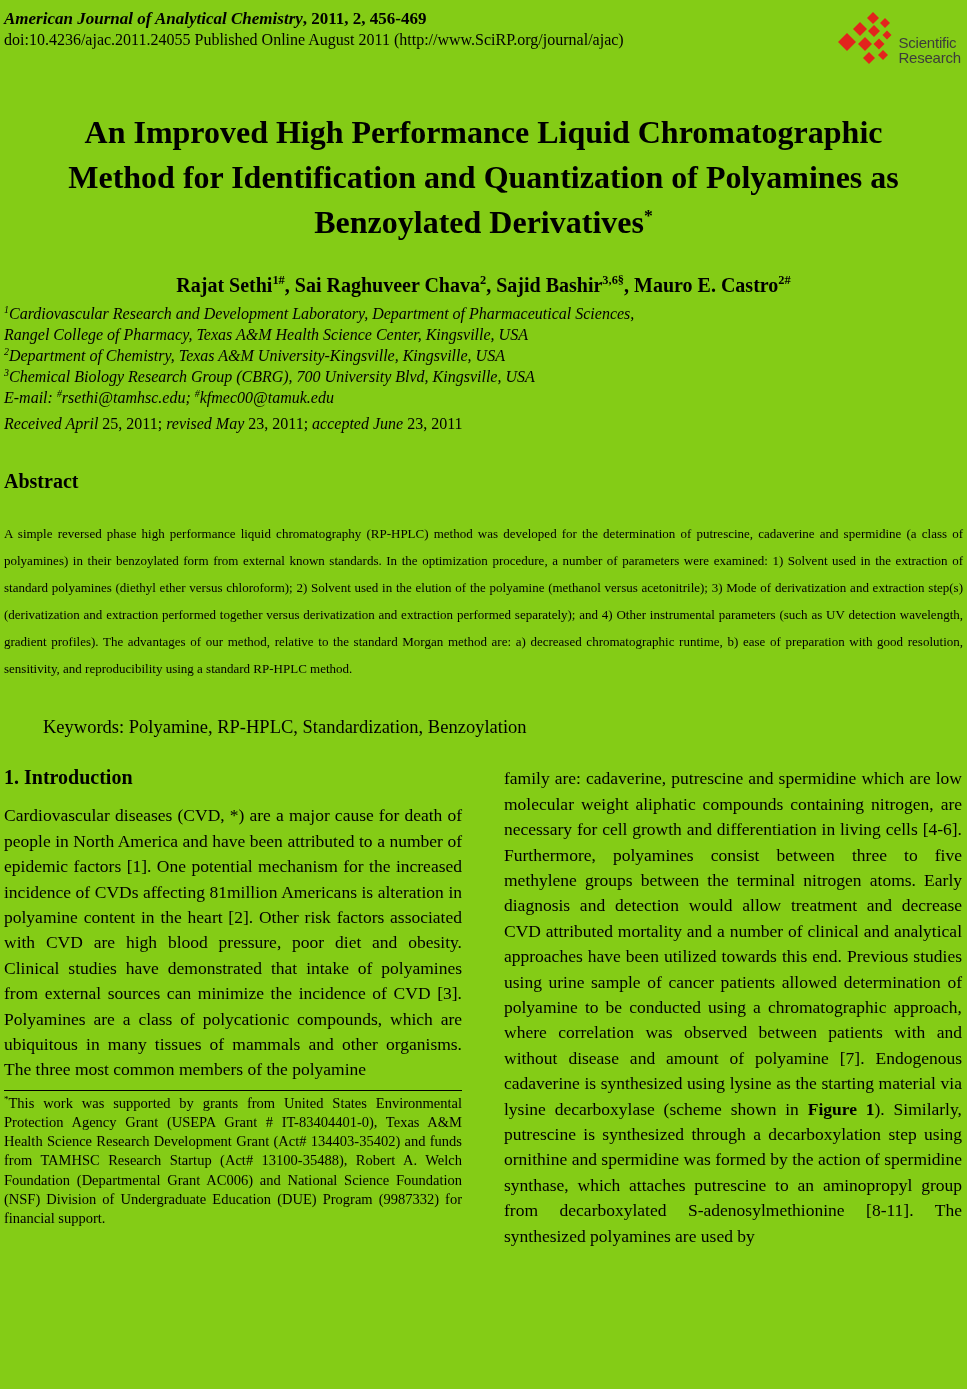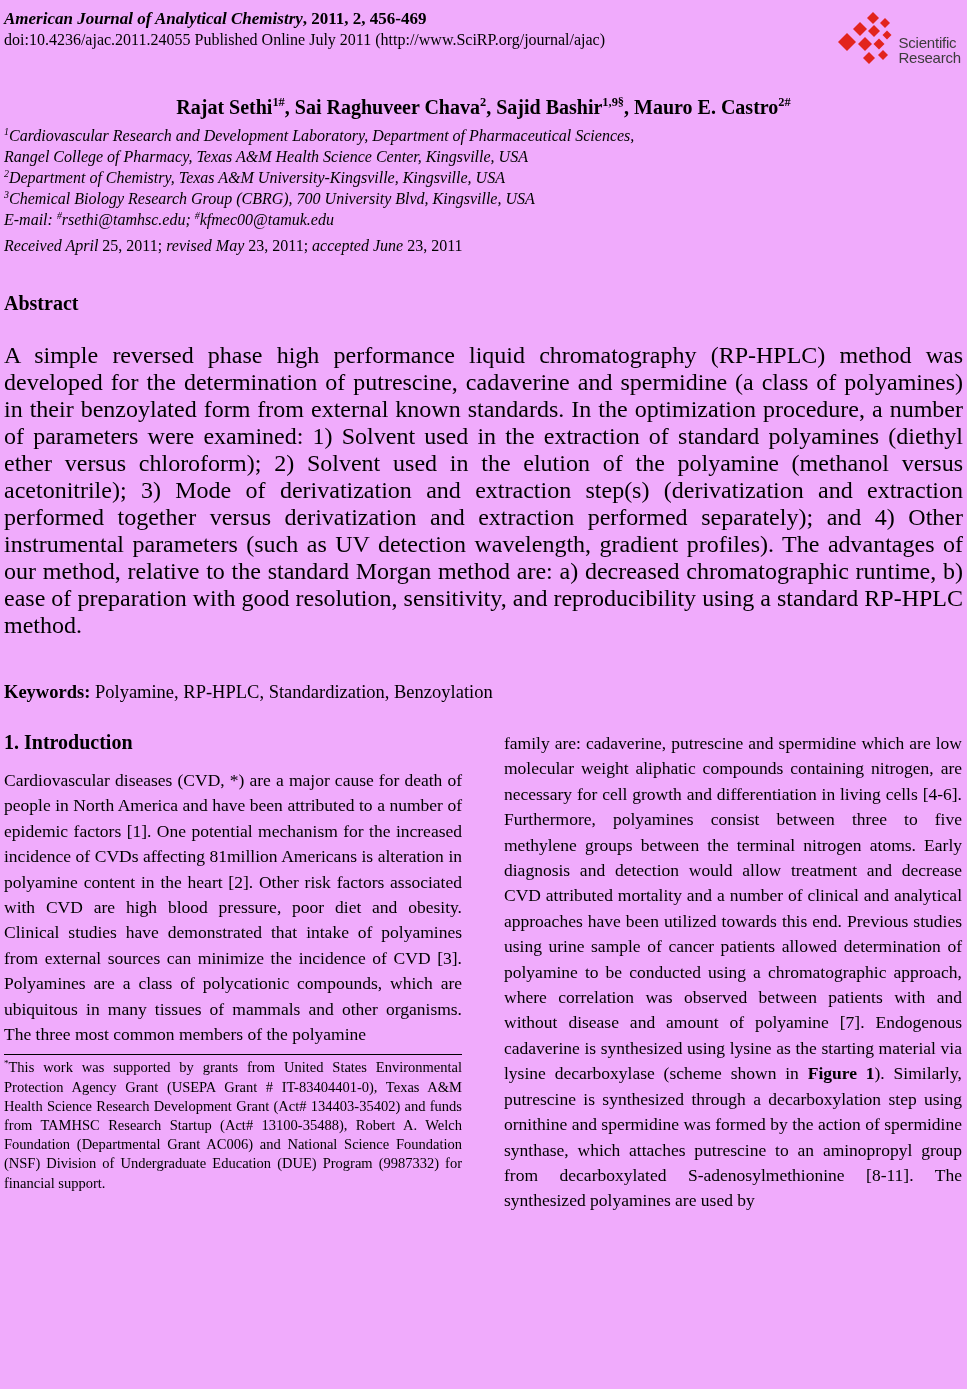--- a/index.html
+++ b/index.html
@@ -1,21 +1,21 @@
 <!DOCTYPE html>
 <html><head>
 <meta charset="utf-8">
 <style>
   html, body { margin: 0; padding: 0; background: #ffffff; }
   .page {
     position: relative;
     width: 967px;
     height: 1389px;
     margin: 0 auto;
-    background: #f0abfc;
+    background: #84cc16;
     color: #000000;
     font-family: "Liberation Serif", serif;
     box-sizing: border-box;
     padding: 8px 4px 10px 4px;
     display: flex;
     flex-direction: column;
     overflow: hidden;
   }
   
   .header { display: flex; justify-content: space-between; align-items: flex-start; }
@@ -35,27 +35,27 @@
   }
   h1.title sup { font-size: 0.55em; }
   .authors { margin-top: 30px; text-align: center; font-size: 20px; font-weight: bold; }
   .affil-block { margin-top: 6px; }
   .affil { font-style: italic; font-size: 16px; line-height: 21px; }
   .dates { text-align: left; font-size: 16px; line-height: 21px; margin-top: 5px; }
   sup { font-size: 0.62em; line-height: 0; }
   
   h2.section { font-size: 20px; font-weight: bold; margin: 36px 0 0 0; }
   .abstract {
-    margin: 27px 0 16px 0;
-    font-size: 24px;
+    margin: 27px 0 8px 0;
+    font-size: 13px;
     line-height: 27px;
     text-align: justify;
   }
   .keywords { margin: 27px 0 0 0; font-size: 18.5px; }
-  .kw-label { font-weight: bold; }
+  .kw-label { font-weight: normal; margin-left: 39px; }
   
   .columns { display: flex; gap: 42px; margin-top: 28px; }
   .col { width: 458px; }
   .col h2.intro-heading { font-size: 20px; font-weight: bold; margin: 0 0 14px 0; }
   .body-text { margin: 0; font-size: 17.5px; line-height: 25.4px; text-align: justify; }
   .right-col-text { margin-top: 0; }
   .footnote {
     margin-top: 7px;
     border-top: 1.5px solid #000;
     padding-top: 3px;
@@ -75,21 +75,21 @@
   .journal-abbrev { font-weight: bold; font-style: italic; }
 </style>
 </head>
 <body>
 
 <div class="page">
 
   <div class="header">
     <div class="header-left">
       <div class="journal-line"><span style="font-weight: bold; font-style: italic;">American Journal of Analytical Chemistry</span><span style="font-weight: bold;">, 2011, 2, 456-469</span></div>
-      <div class="doi-line">doi:10.4236/ajac.2011.24055 Published Online July 2011 (http://www.SciRP.org/journal/ajac)</div>
+      <div class="doi-line">doi:10.4236/ajac.2011.24055 Published Online August 2011 (http://www.SciRP.org/journal/ajac)</div>
     </div>
     <div class="logo">
       <svg width="56" height="56" viewBox="0 0 56 56">
         <g fill="#E2241D">
           <path d="M35 2 L41 8 L35 14 L29 8 Z"></path>
           <path d="M47 8 L52 13 L47 18 L42 13 Z"></path>
           <path d="M22 12 L29 19 L22 26 L15 19 Z"></path>
           <path d="M36 15 L42 21 L36 27 L30 21 Z"></path>
           <path d="M49 20.5 L53.5 25 L49 29.5 L44.5 25 Z"></path>
           <path d="M9 23 L18 32 L9 41 L0 32 Z"></path>
@@ -99,22 +99,23 @@
           <path d="M45 40 L50 45 L45 50 L40 45 Z"></path>
         </g>
       </svg>
       <div class="logo-text">
         <div>Scientific</div>
         <div>Research</div>
       </div>
     </div>
   </div>
 
+  <h1 class="title"><span>An Improved High Performance Liquid Chromatographic Method for Identification and Quantization of Polyamines as Benzoylated Derivatives</span><sup>*</sup></h1>
 
-  <div class="authors"><span>Rajat Sethi</span><sup>1#</sup><span>, Sai Raghuveer Chava</span><sup>2</sup><span>, Sajid Bashir</span><sup>1,9§</sup><span>, Mauro E. Castro</span><sup>2#</sup></div>
+  <div class="authors"><span>Rajat Sethi</span><sup>1#</sup><span>, Sai Raghuveer Chava</span><sup>2</sup><span>, Sajid Bashir</span><sup>3,6§</sup><span>, Mauro E. Castro</span><sup>2#</sup></div>
 
   <div class="affil-block">
     <div class="affil"><sup>1</sup><span>Cardiovascular Research and Development Laboratory, Department of Pharmaceutical Sciences,</span></div>
     <div class="affil"><span>Rangel College of Pharmacy, Texas A&amp;M Health Science Center, Kingsville, USA</span></div>
     <div class="affil"><sup>2</sup><span>Department of Chemistry, Texas A&amp;M University-Kingsville, Kingsville, USA</span></div>
     <div class="affil"><sup>3</sup><span>Chemical Biology Research Group (CBRG), 700 University Blvd, Kingsville, USA</span></div>
     <div class="affil"><span>E-mail: </span><sup>#</sup><span>rsethi@tamhsc.edu; </span><sup>#</sup><span>kfmec00@tamuk.edu</span></div>
     <div class="dates"><span style="font-style: italic;">Received April </span><span>25, 2011; </span><span style="font-style: italic;">revised May </span><span>23, 2011; </span><span style="font-style: italic;">accepted June </span><span>23, 2011</span></div>
   </div>
 

